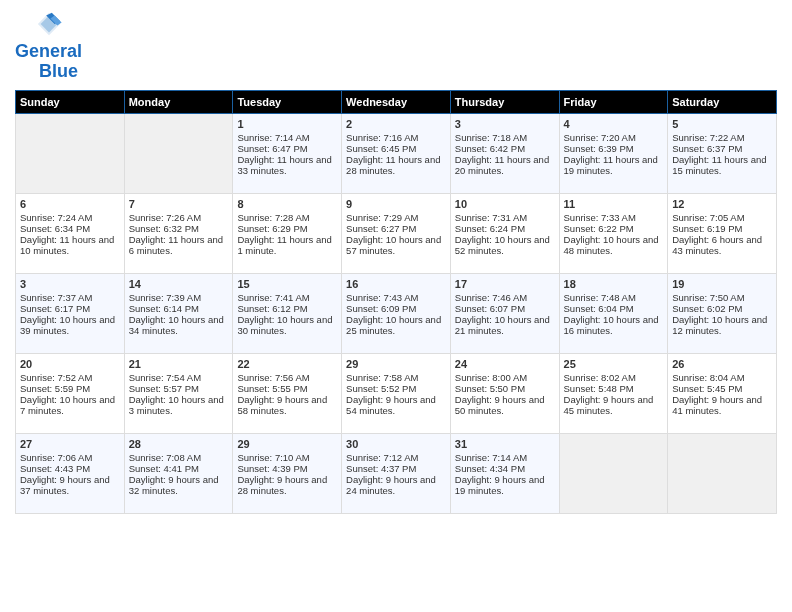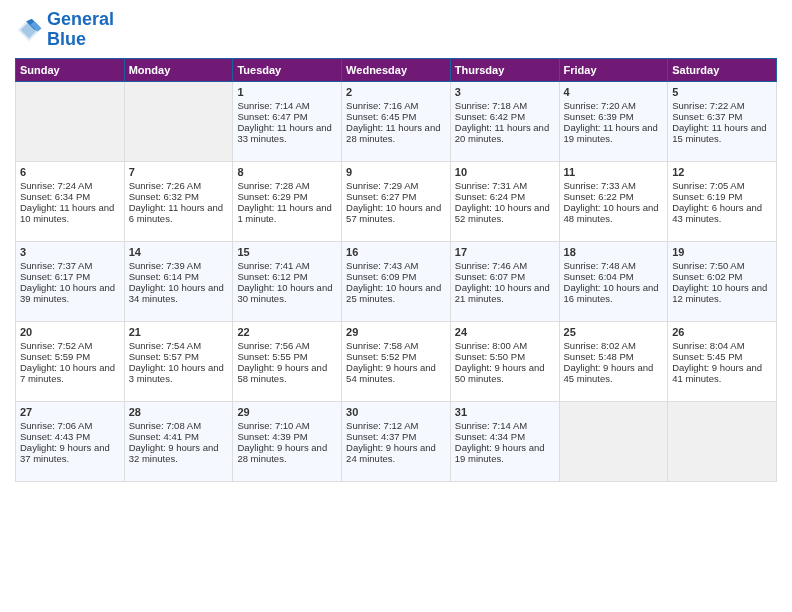--- a/index.html
+++ b/index.html
@@ -17,20 +17,21 @@
     .header-row {
       display: flex;
       justify-content: space-between;
       align-items: flex-start;
       margin-bottom: 8px;
     }
     .logo {
       display: flex;
       align-items: center;
       gap: 4px;
+      flex-direction: column;
     }
     .logo-text {
       font-size: 18px;
       font-weight: bold;
       color: #333;
       line-height: 1.1;
     }
     .logo-text span {
       color: #1a6bbf;
     }
@@ -50,21 +51,21 @@
     .location {
       font-size: 14px;
       color: #555;
     }
     table {
       width: 100%;
       border-collapse: collapse;
       table-layout: fixed;
     }
     thead th {
-      background-color: #701a75;
+      background-color: #000000;
       color: #fff;
       font-size: 11px;
       font-weight: bold;
       padding: 5px 4px;
       text-align: left;
       border: 1px solid #1a5fa0;
     }
     tbody td {
       border: 1px solid #ddd;
       vertical-align: top;
@@ -96,21 +97,21 @@
   <div class="header-row">
     <div class="logo">
       <svg class="logo-icon" viewBox="0 0 40 40">
         <polygon points="20,4 36,20 20,36 4,20" fill="#2979c5" opacity="0.15"></polygon>
         <polygon points="20,8 32,20 20,32 8,20" fill="#2979c5" opacity="0.3"></polygon>
         <polygon points="24,4 36,16 28,20 16,8" fill="#2979c5"></polygon>
         <polygon points="28,8 38,18 32,22 22,12" fill="#5ba0e0"></polygon>
       </svg>
       <div class="logo-text">
         <div><span>General</span></div>
-        <div><span style="color:#1a6bbf;">Blue</span></div>
+        <div><span style="color:#1a6bbf;margin-left:24px;">Blue</span></div>
       </div>
     </div>
     <div class="title-block">
       <div class="month-title"></div>
       <div class="location"></div>
     </div>
   </div>
 
   <table>
     <thead>

